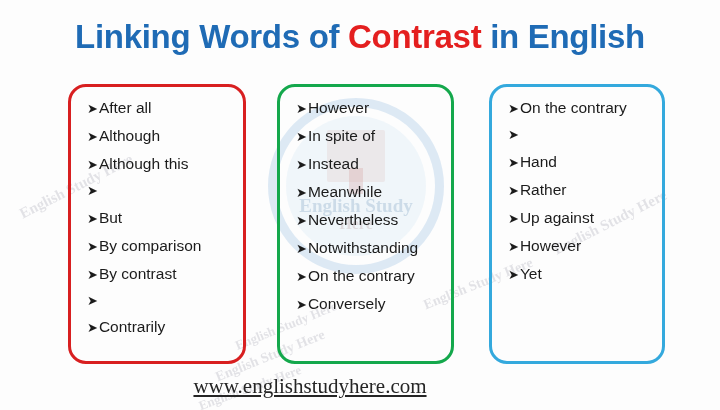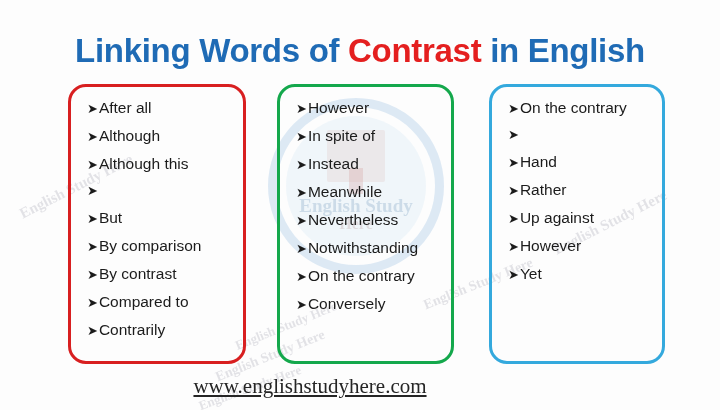--- a/index.html
+++ b/index.html
@@ -92,21 +92,21 @@
   .wm-d2 { left: 548px; top: 214px; font-size: 15px; transform: rotate(-27deg); }
   .wm-d3 { left: 212px; top: 348px; font-size: 14px; transform: rotate(-22deg); }
   .wm-d4 { left: 420px; top: 276px; font-size: 14px; transform: rotate(-22deg); }
   .wm-d5 { left: 232px; top: 318px; font-size: 13px; transform: rotate(-22deg); }
   .wm-d6 { left: 196px; top: 380px; font-size: 13px; transform: rotate(-20deg); }
 
   
   .title {
     position: absolute;
     left: 0;
-    top: 32px;
+    top: 18px;
     width: 720px;
     text-align: center;
     font-size: 33px;
     font-weight: bold;
     letter-spacing: -0.3px;
     z-index: 3;
     white-space: nowrap;
   }
   .title .t-blue { color: #1f6bb5; }
   .title .t-red  { color: #e41f1f; }
@@ -222,21 +222,20 @@
         <li>
             <span class="bullet">➤</span>
             <span>By comparison</span>
           </li>
         <li>
             <span class="bullet">➤</span>
             <span>By contrast</span>
           </li>
         <li>
             <span class="bullet">➤</span>
-            <span>Compared to</span>
           </li>
         <li>
             <span class="bullet">➤</span>
             <span>Contrarily</span>
           </li>
       </ul>
     </div>
 
     <div class="card card-1">
       <ul class="list">

